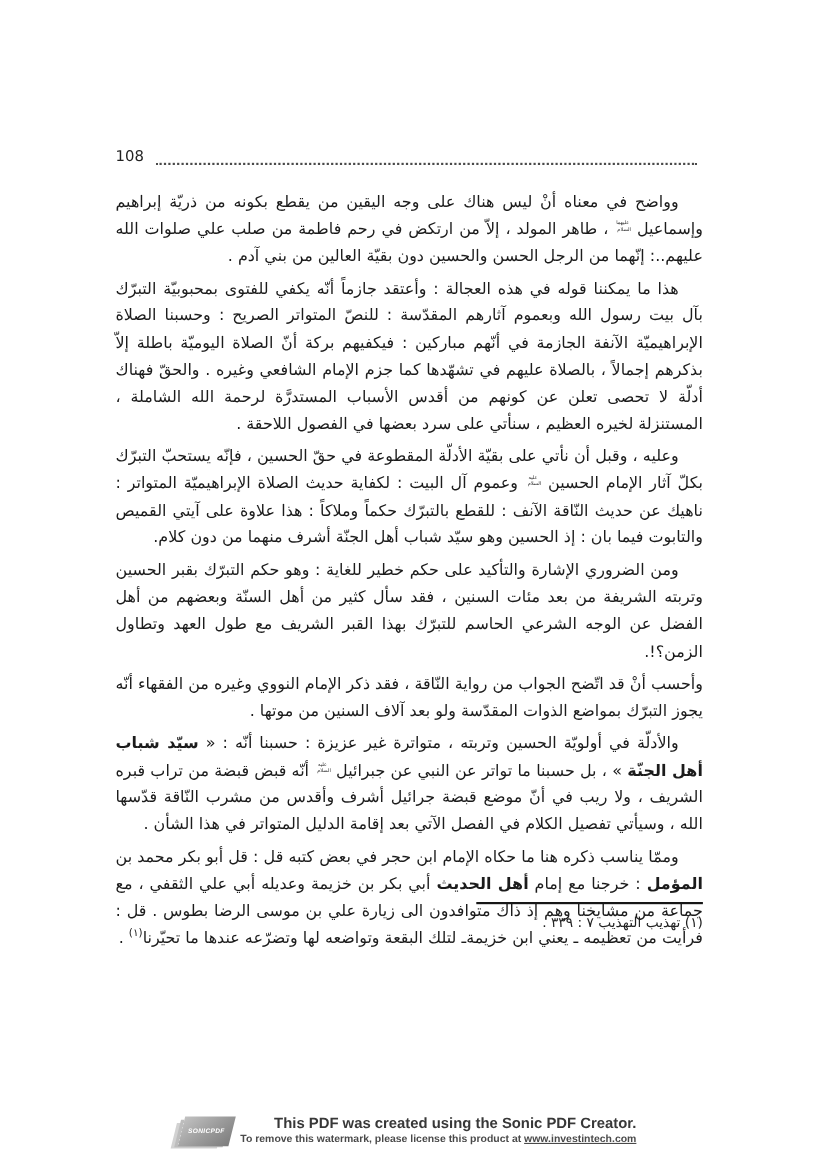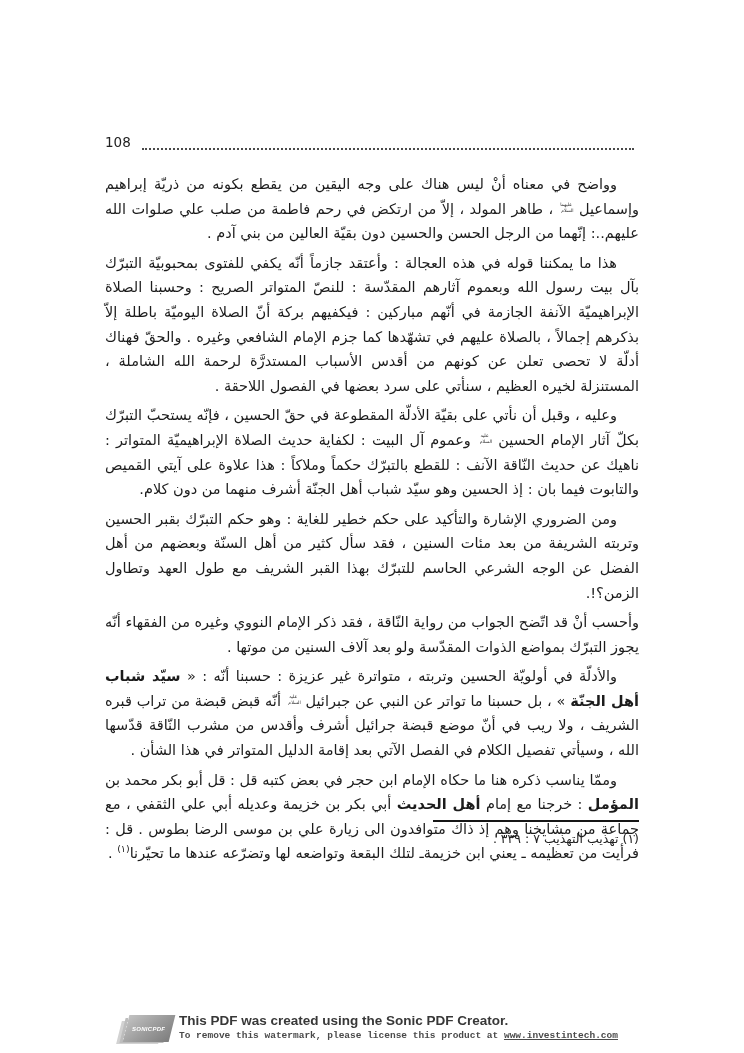--- a/index.html
+++ b/index.html
@@ -51,23 +51,23 @@
     position:relative;width:46px;height:27px;margin-top:2px;
     background:linear-gradient(135deg,#c2c2c2 0%,#9a9a9a 55%,#7d7d7d 100%);
     transform:skewX(-14deg);
     display:flex;align-items:center;justify-content:center;
     box-shadow:-4px 2px 0 -1px #bdbdbd,-8px 4px 0 -2px #d2d2d2;
   }
   .wm-logo span{
     color:#ffffff;font-size:6px;font-weight:bold;font-style:italic;
     letter-spacing:0.3px;transform:skewX(14deg);
   }
-  .wm-lines{text-align:left;}
+  .wm-lines{text-align:right;}
   .wm-line1{font-size:13.5px;font-weight:bold;color:#383838;line-height:1.15;}
-  .wm-line2{font-size:9.5px;font-weight:bold;color:#4a4a4a;line-height:1.4;font-family:Liberation Mono, monospace;}
+  .wm-line2{font-size:9.5px;font-weight:bold;color:#4a4a4a;line-height:1.4;}
   .wm-line2 a{color:#4a4a4a;text-decoration:underline;}
 </style>
 </head>
 <body>
 
 <div class="runhead">
   <span class="leader"></span>
   <span class="pagenum">108</span>
 </div>
 

